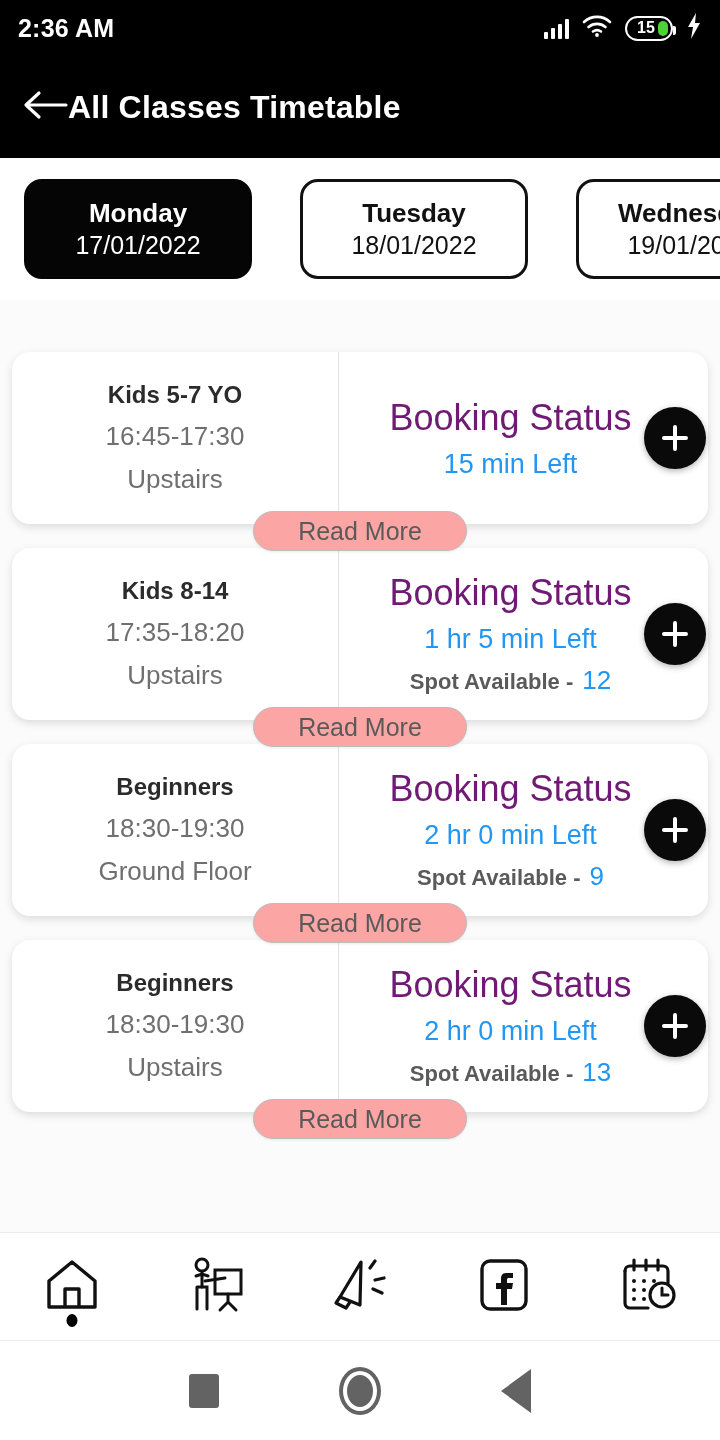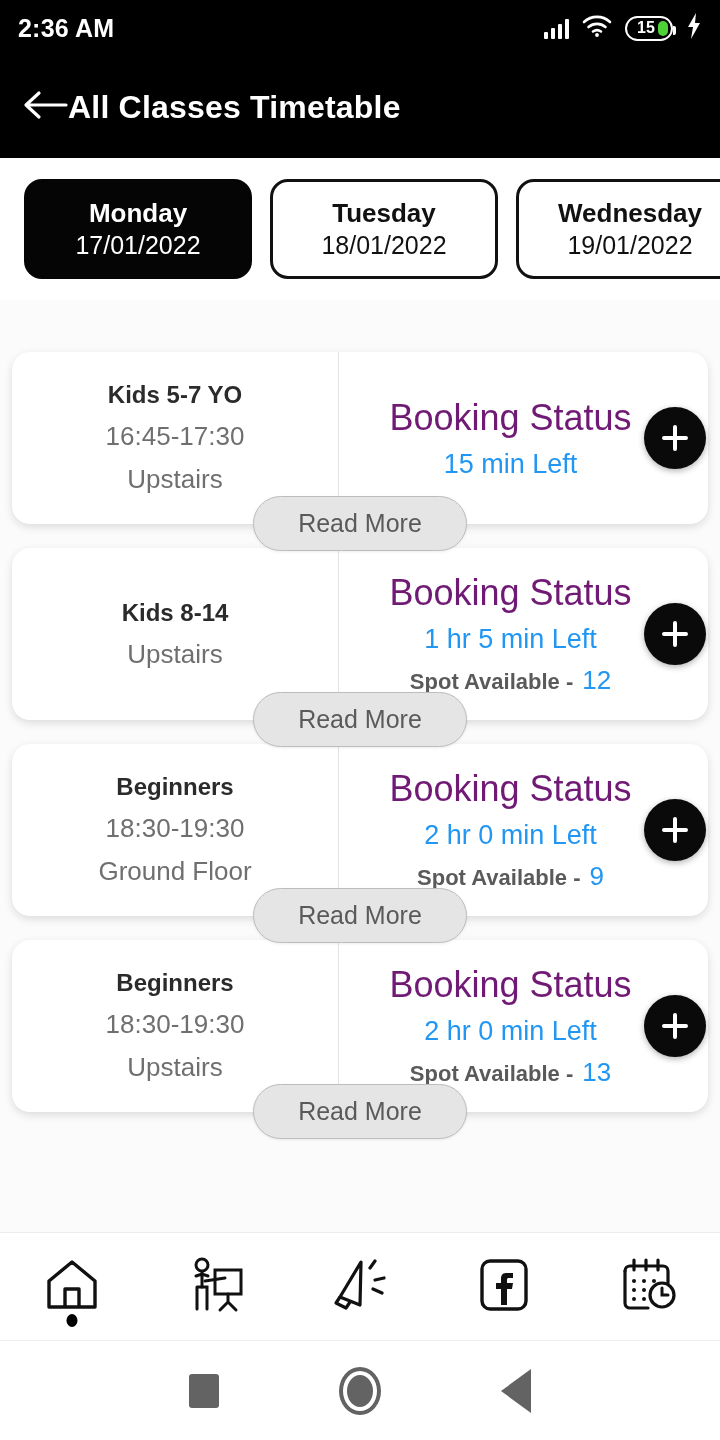--- a/index.html
+++ b/index.html
@@ -46,21 +46,21 @@
   
   .appbar{
     position:absolute; top:56px; left:0; width:720px; height:102px;
     background:#000; display:flex; align-items:center; padding-left:22px; 
   }
   .appbar .title{ color:#fff; font-size:32px; font-weight:bold; letter-spacing:.2px; }
 
   
   .tabstrip{
     position:absolute; top:158px; left:0; width:720px; height:142px;
-    background:#fff; display:flex; align-items:center; gap:18px;
+    background:#fff; display:flex; align-items:center; gap:48px;
     padding-left:24px; overflow:hidden;
   }
   .daytab{
     flex:0 0 auto; width:228px; height:100px;
     border-radius:18px; border:3px solid #111; background:#fff;
     display:flex; flex-direction:column; align-items:center; justify-content:center;
     gap:2px;
   }
   .daytab .dname{ font-size:26px; font-weight:bold; color:#111; white-space:nowrap; }
   .daytab .ddate{ font-size:25px; color:#111; white-space:nowrap; }
@@ -100,22 +100,22 @@
   .fab{
     position:absolute; right:2px; top:50%; transform:translateY(-50%);
     width:62px; height:62px; border-radius:50%; background:#0a0a0a;
     display:flex; align-items:center; justify-content:center;
     box-shadow:0 2px 6px rgba(0,0,0,.3);
   }
   .fab svg{ display:block; }
 
   .readmore{
     position:absolute; left:50%; transform:translateX(-50%);
-    bottom:-27px; width:214px; height:55px;
-    background:#e5e5e5; border:1.5px solid #bdbdbd; border-radius:30px;
+    bottom:-27px; width:214px; height:40px;
+    background:#fca5a5; border:1.5px solid #bdbdbd; border-radius:30px;
     display:flex; align-items:center; justify-content:center;
     font-size:25px; color:#5a5a5a; z-index:3;
     box-shadow:0 1px 3px rgba(0,0,0,.08);
   }
 
   
   .bottomnav{
     position:absolute; top:1232px; left:0; width:720px; height:108px;
     background:#fff; border-top:1px solid #ececec;
     display:flex; align-items:center; justify-content:space-around;
@@ -225,20 +225,21 @@
             </svg>
         </span>
       </div>
       <div class="readmore">Read More</div>
     </div>
 
     <div class="card">
       <div class="card-inner">
         <div class="card-left">
           <span class="cls-name">Kids 8-14</span>
+          <span class="cls-time">17:35-18:20</span>
           <span class="cls-loc">Upstairs</span>
         </div>
         <div class="card-right">
           <span class="bk-title">Booking Status</span>
           <span class="bk-left">1 hr 5 min Left</span>
           <span class="bk-spots">
             <span>Spot Available -</span><span class="num">12</span>
           </span>
         </div>
       </div>

